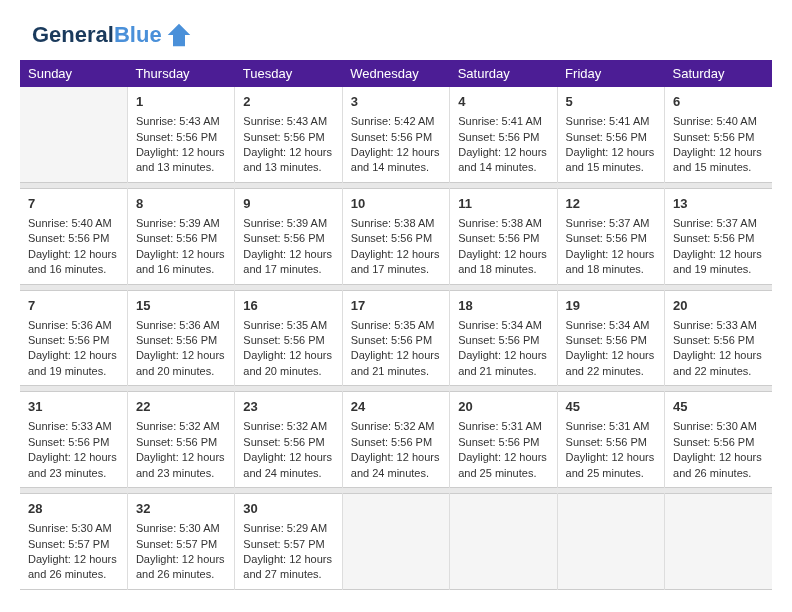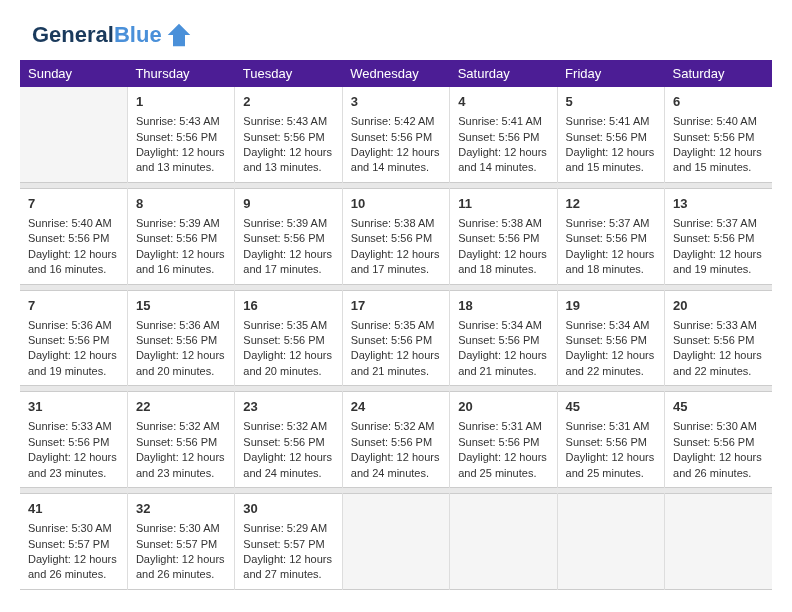--- a/index.html
+++ b/index.html
@@ -168,21 +168,21 @@
         <td><span class="day-num">23</span><span>Sunrise: 5:32 AM</span><br><span>Sunset: 5:56 PM</span><br><span>Daylight: 12 hours and 24 minutes.</span></td>
         <td><span class="day-num">24</span><span>Sunrise: 5:32 AM</span><br><span>Sunset: 5:56 PM</span><br><span>Daylight: 12 hours and 24 minutes.</span></td>
         <td><span class="day-num">20</span><span>Sunrise: 5:31 AM</span><br><span>Sunset: 5:56 PM</span><br><span>Daylight: 12 hours and 25 minutes.</span></td>
         <td><span class="day-num">45</span><span>Sunrise: 5:31 AM</span><br><span>Sunset: 5:56 PM</span><br><span>Daylight: 12 hours and 25 minutes.</span></td>
         <td><span class="day-num">45</span><span>Sunrise: 5:30 AM</span><br><span>Sunset: 5:56 PM</span><br><span>Daylight: 12 hours and 26 minutes.</span></td>
       </tr>
       <tr class="row-separator">
         <td colspan="7"></td>
       </tr>
       <tr>
-        <td><span class="day-num">41</span><span>Sunrise: 5:30 AM</span><br><span>Sunset: 5:57 PM</span><br><span>Daylight: 12 hours and 26 minutes.</span></td>
+        <td><span class="day-num">28</span><span>Sunrise: 5:30 AM</span><br><span>Sunset: 5:57 PM</span><br><span>Daylight: 12 hours and 26 minutes.</span></td>
         <td><span class="day-num">32</span><span>Sunrise: 5:30 AM</span><br><span>Sunset: 5:57 PM</span><br><span>Daylight: 12 hours and 26 minutes.</span></td>
         <td><span class="day-num">30</span><span>Sunrise: 5:29 AM</span><br><span>Sunset: 5:57 PM</span><br><span>Daylight: 12 hours and 27 minutes.</span></td>
         <td class="empty-cell"></td>
         <td class="empty-cell"></td>
         <td class="empty-cell"></td>
         <td class="empty-cell"></td>
       </tr>
     </tbody>
 </table>
 

